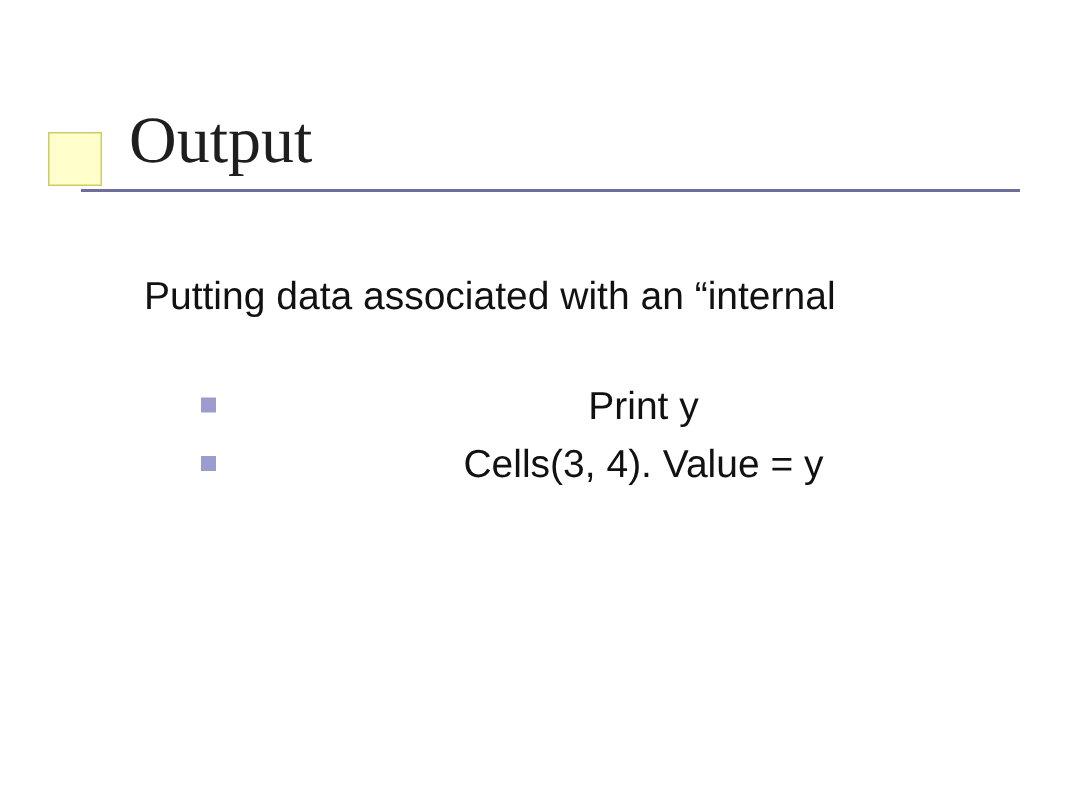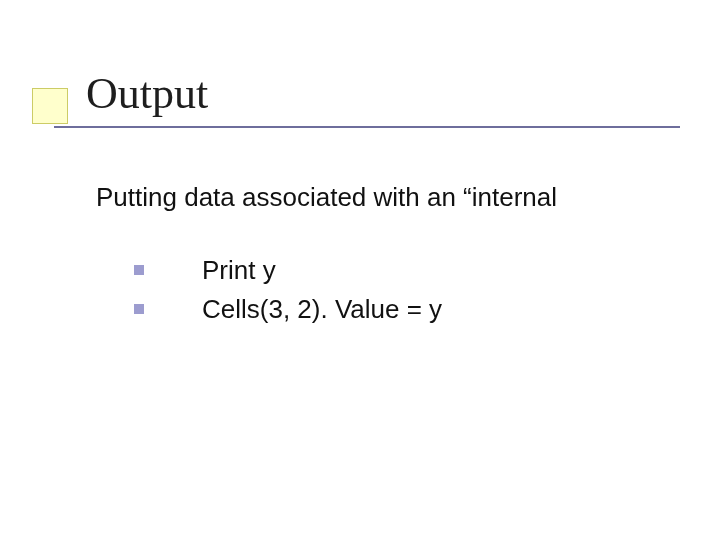--- a/index.html
+++ b/index.html
@@ -76,20 +76,21 @@
     margin: 0;
     padding: 0;
     list-style: none;
   }
   .list li {
     position: relative;
     padding-left: 86px;
     margin: 0 0 6px 20px;
     font-size: 26px;
     line-height: 1.3;
+    text-align: center;
   }
   .list li .bullet {
     position: absolute;
     left: 18px;
     top: 11px;
     width: 10px;
     height: 10px;
     background: #9c9ccf;
     display: inline-block;
   }
@@ -110,18 +111,18 @@
       <span class="line1">Putting data associated with an “internal</span>
     </p>
 
     <ul class="list">
       <li>
         <span class="bullet"></span>
         <span>Print y</span>
       </li>
       <li>
         <span class="bullet"></span>
-        <span>Cells(3, 2). Value = y</span>
+        <span>Cells(3, 4). Value = y</span>
       </li>
     </ul>
   </div>
 
 </div>
 
 </body></html>

